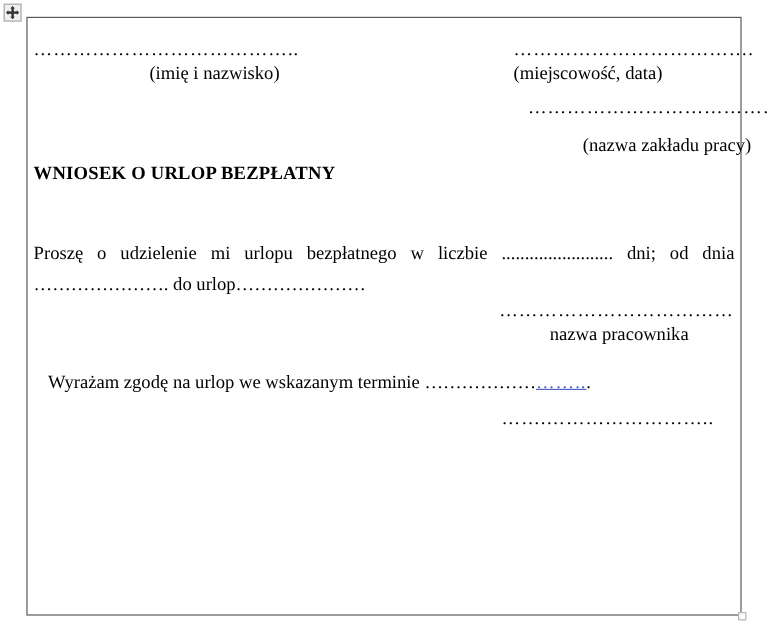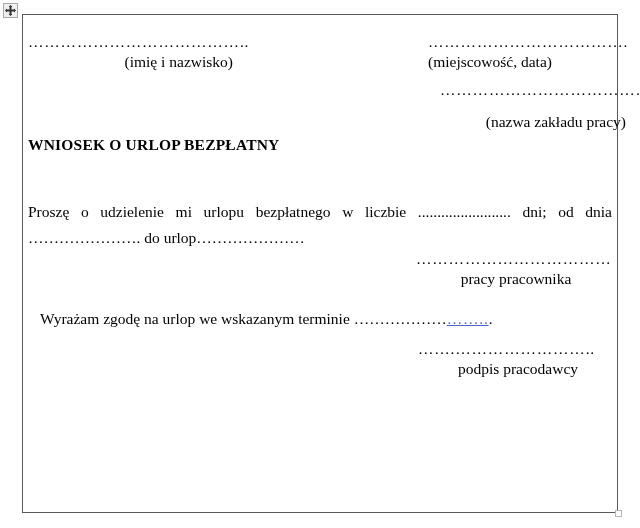--- a/index.html
+++ b/index.html
@@ -212,24 +212,23 @@
 
     <div class="block doc-title">WNIOSEK O URLOP BEZPŁATNY</div>
 
     <div class="block para">
       <span class="line1">Proszę o udzielenie mi urlopu bezpłatnego w liczbie ........................ dni; od dnia</span>
       <span class="line2">…………………. do urlop…………………</span>
     </div>
 
     <div class="block sig sig-worker">
       <span class="dots">………………………………</span>
-      <span class="caption">pracy pracownika</span>
+      <span class="caption">nazwa pracownika</span>
     </div>
 
     <div class="block consent"><span>Wyrażam zgodę na urlop we wskazanym terminie ………………</span><span class="dots-link">……..</span><span>.</span></div>
 
     <div class="block sig sig-employer">
       <span class="dots">…….……………………..</span>
-      <span class="caption">podpis pracodawcy</span>
     </div>
 
   </div>
 </div>
 
 </body></html>

